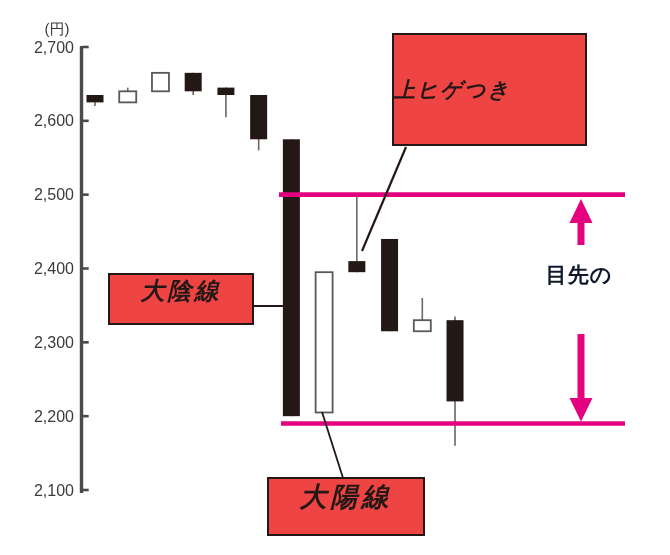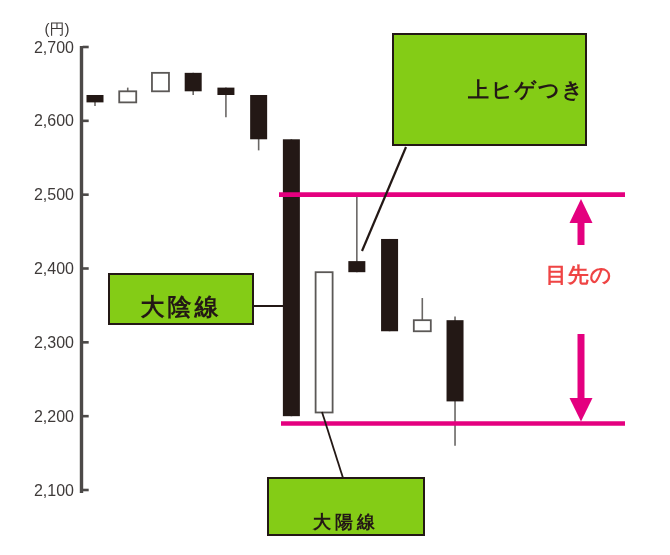--- a/index.html
+++ b/index.html
@@ -7,39 +7,39 @@
     position:relative;width:670px;height:555px;background:#ffffff;
     font-family:"Liberation Sans",sans-serif;overflow:hidden;
   }
   #chart-svg{position:absolute;left:0;top:0;}
   svg text{font-family:"Liberation Sans",sans-serif;}
   .unit-label{
     position:absolute;left:36px;top:20px;width:42px;text-align:center;
     font-size:15px;color:#3e3a39;
   }
   .ann-box{
-    position:absolute;background:#84cc16;border:2.5px solid #231815;
-    display:flex;align-items:flex-end;justify-content:center;
-    color:#231815;font-weight:bold;text-align:center;box-sizing:border-box;
+    position:absolute;background:#ef4444;border:2.5px solid #231815;
+    display:flex;align-items:flex-start;justify-content:center;
+    color:#231815;font-weight:bold;text-align:center;box-sizing:border-box;font-style:italic;
   }
   .box-upper-shadow{
     left:392px;top:33px;width:195px;height:113px;
     flex-direction:column;font-size:21px;line-height:35px;letter-spacing:2px;
   }
   .box-big-bearish{
     left:84px;top:273px;width:146px;height:52px;
     font-size:24px;letter-spacing:3px;margin-left:24px;
   }
   .box-big-bullish{
     left:267px;top:477px;width:158px;height:59px;
-    font-size:18px;letter-spacing:4px;
+    font-size:27px;letter-spacing:4px;
   }
   .range-text{
     position:absolute;transform:translateX(-50%);white-space:nowrap;
-    color:#ef4444;font-weight:bold;font-size:21px;letter-spacing:1px;
+    color:#0f172a;font-weight:bold;font-size:21px;letter-spacing:1px;
   }
   .range-line1{left:579px;top:261px;}
   .range-line2{left:592px;top:293px;}
 </style>
 </head>
 <body>
 
 <div class="canvas">
 
   <svg id="chart-svg" width="670" height="555" viewBox="0 0 670 555">

